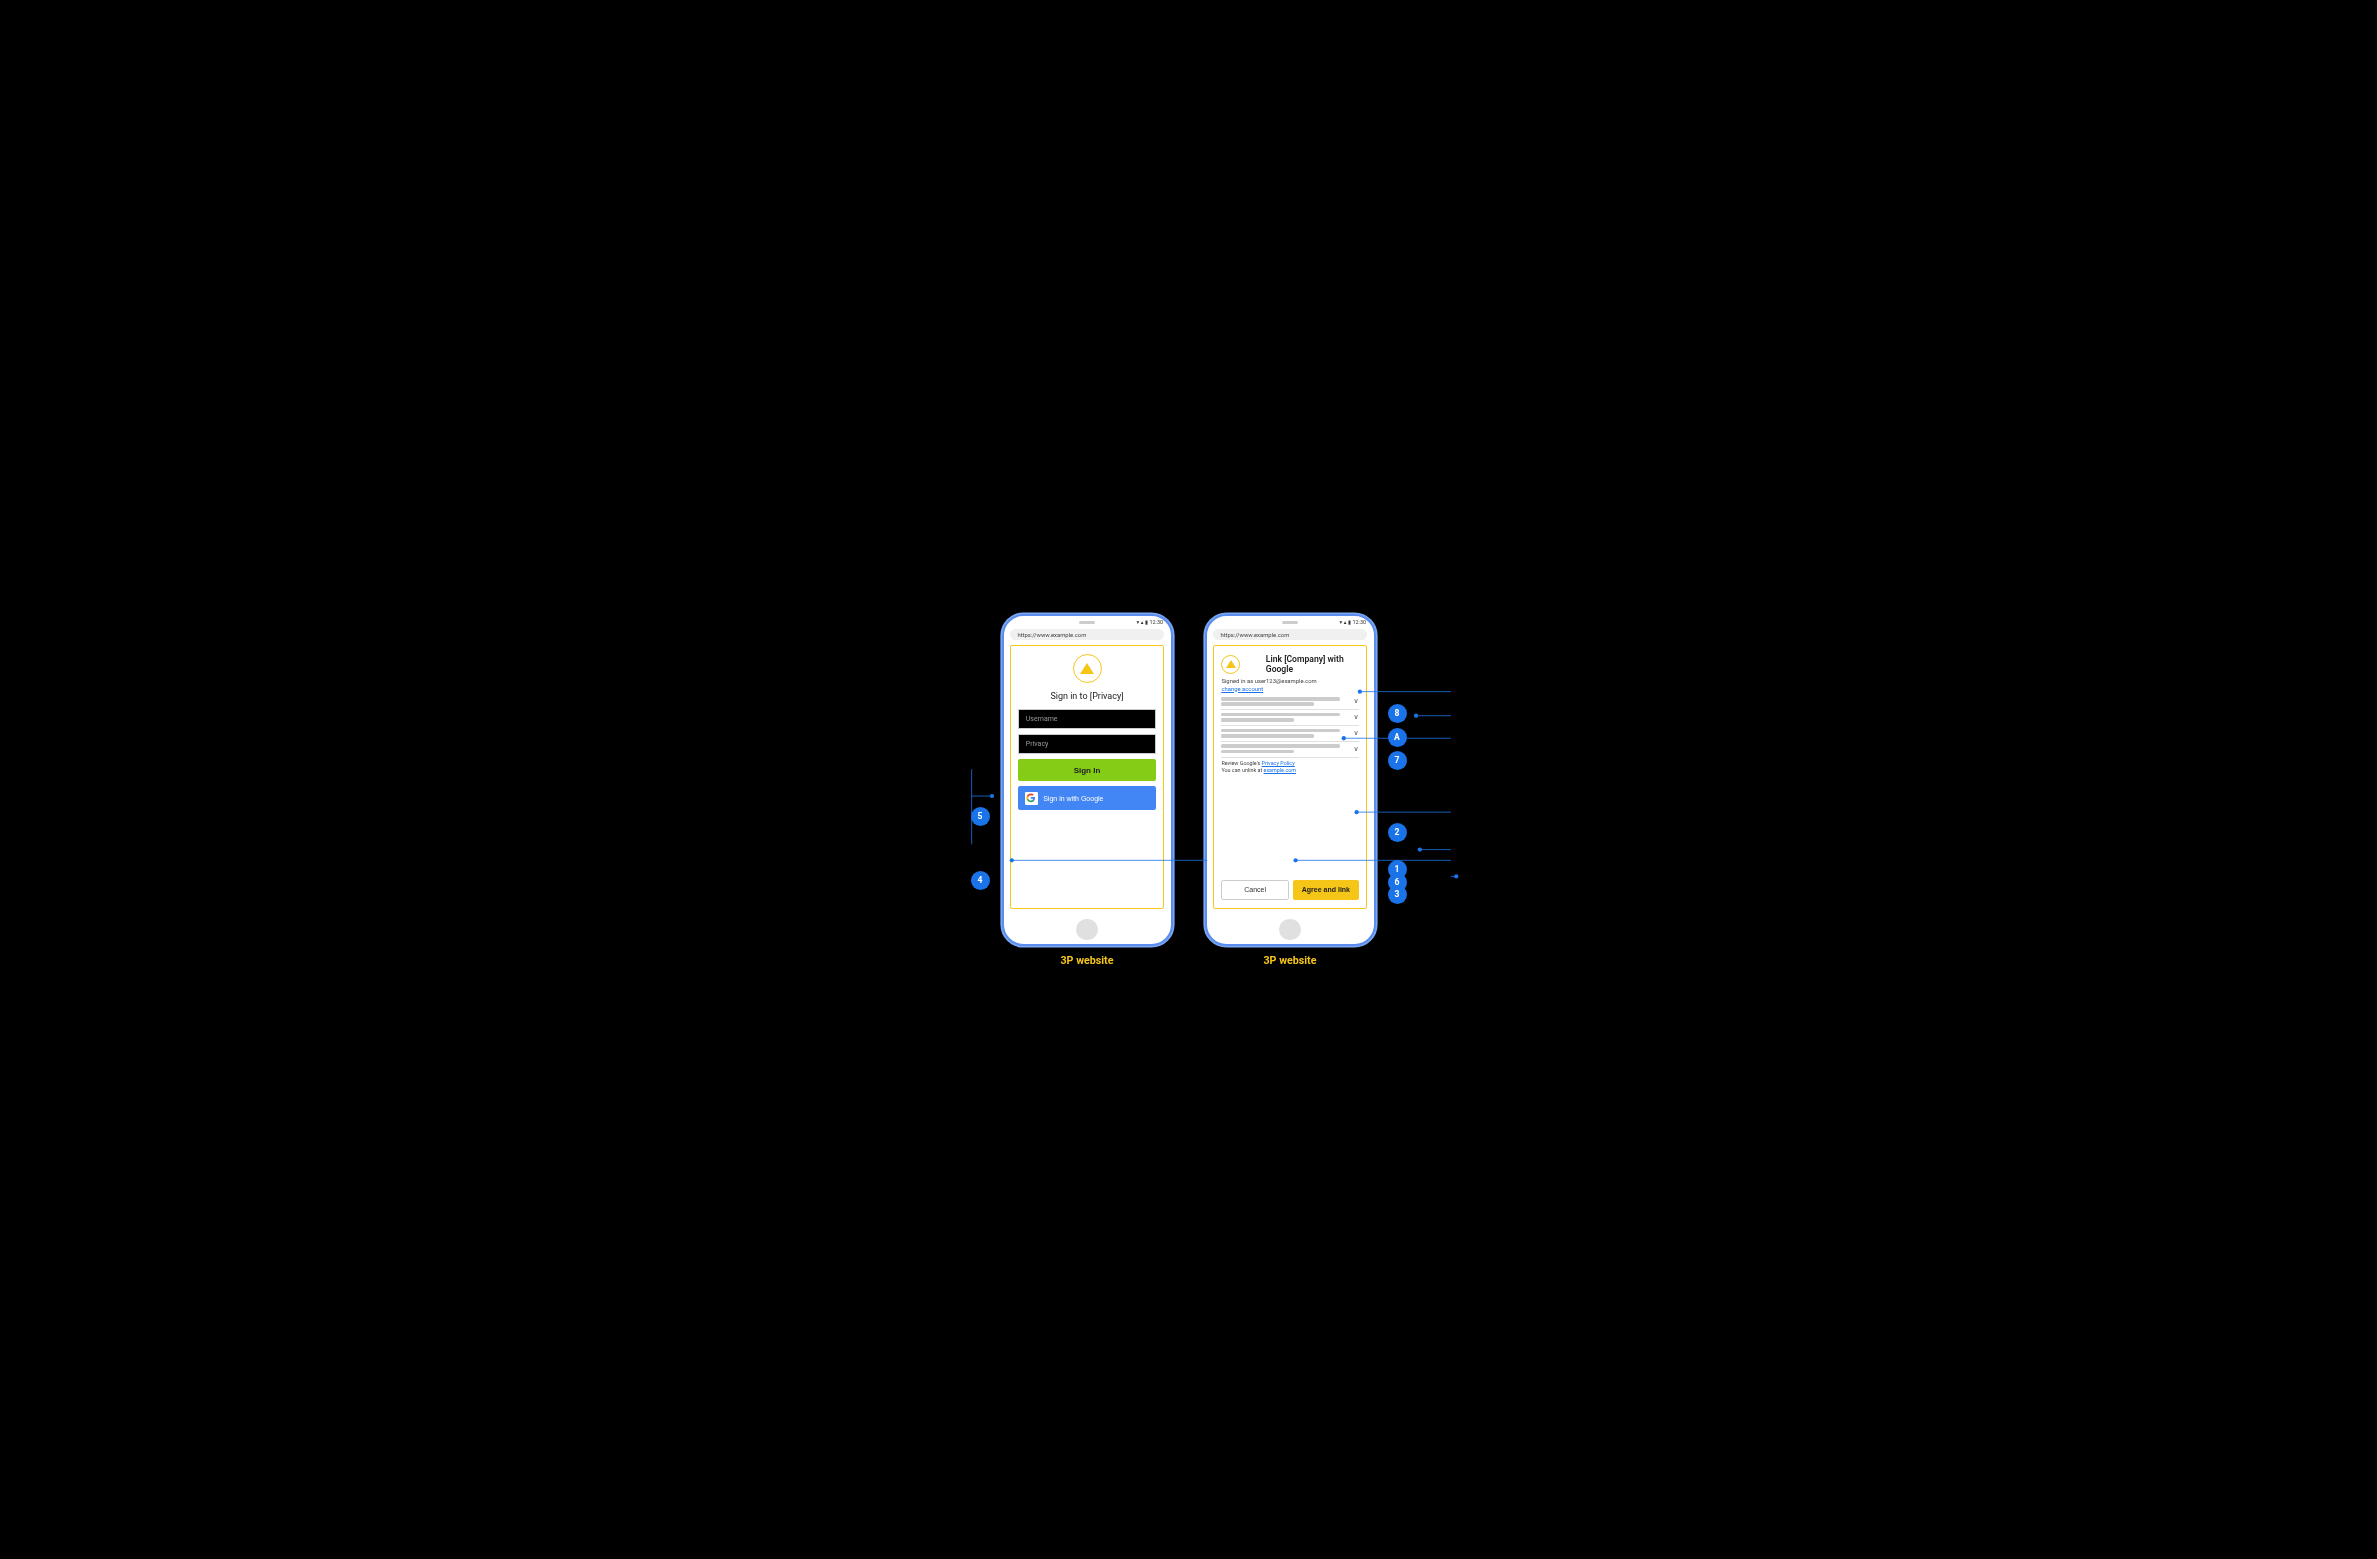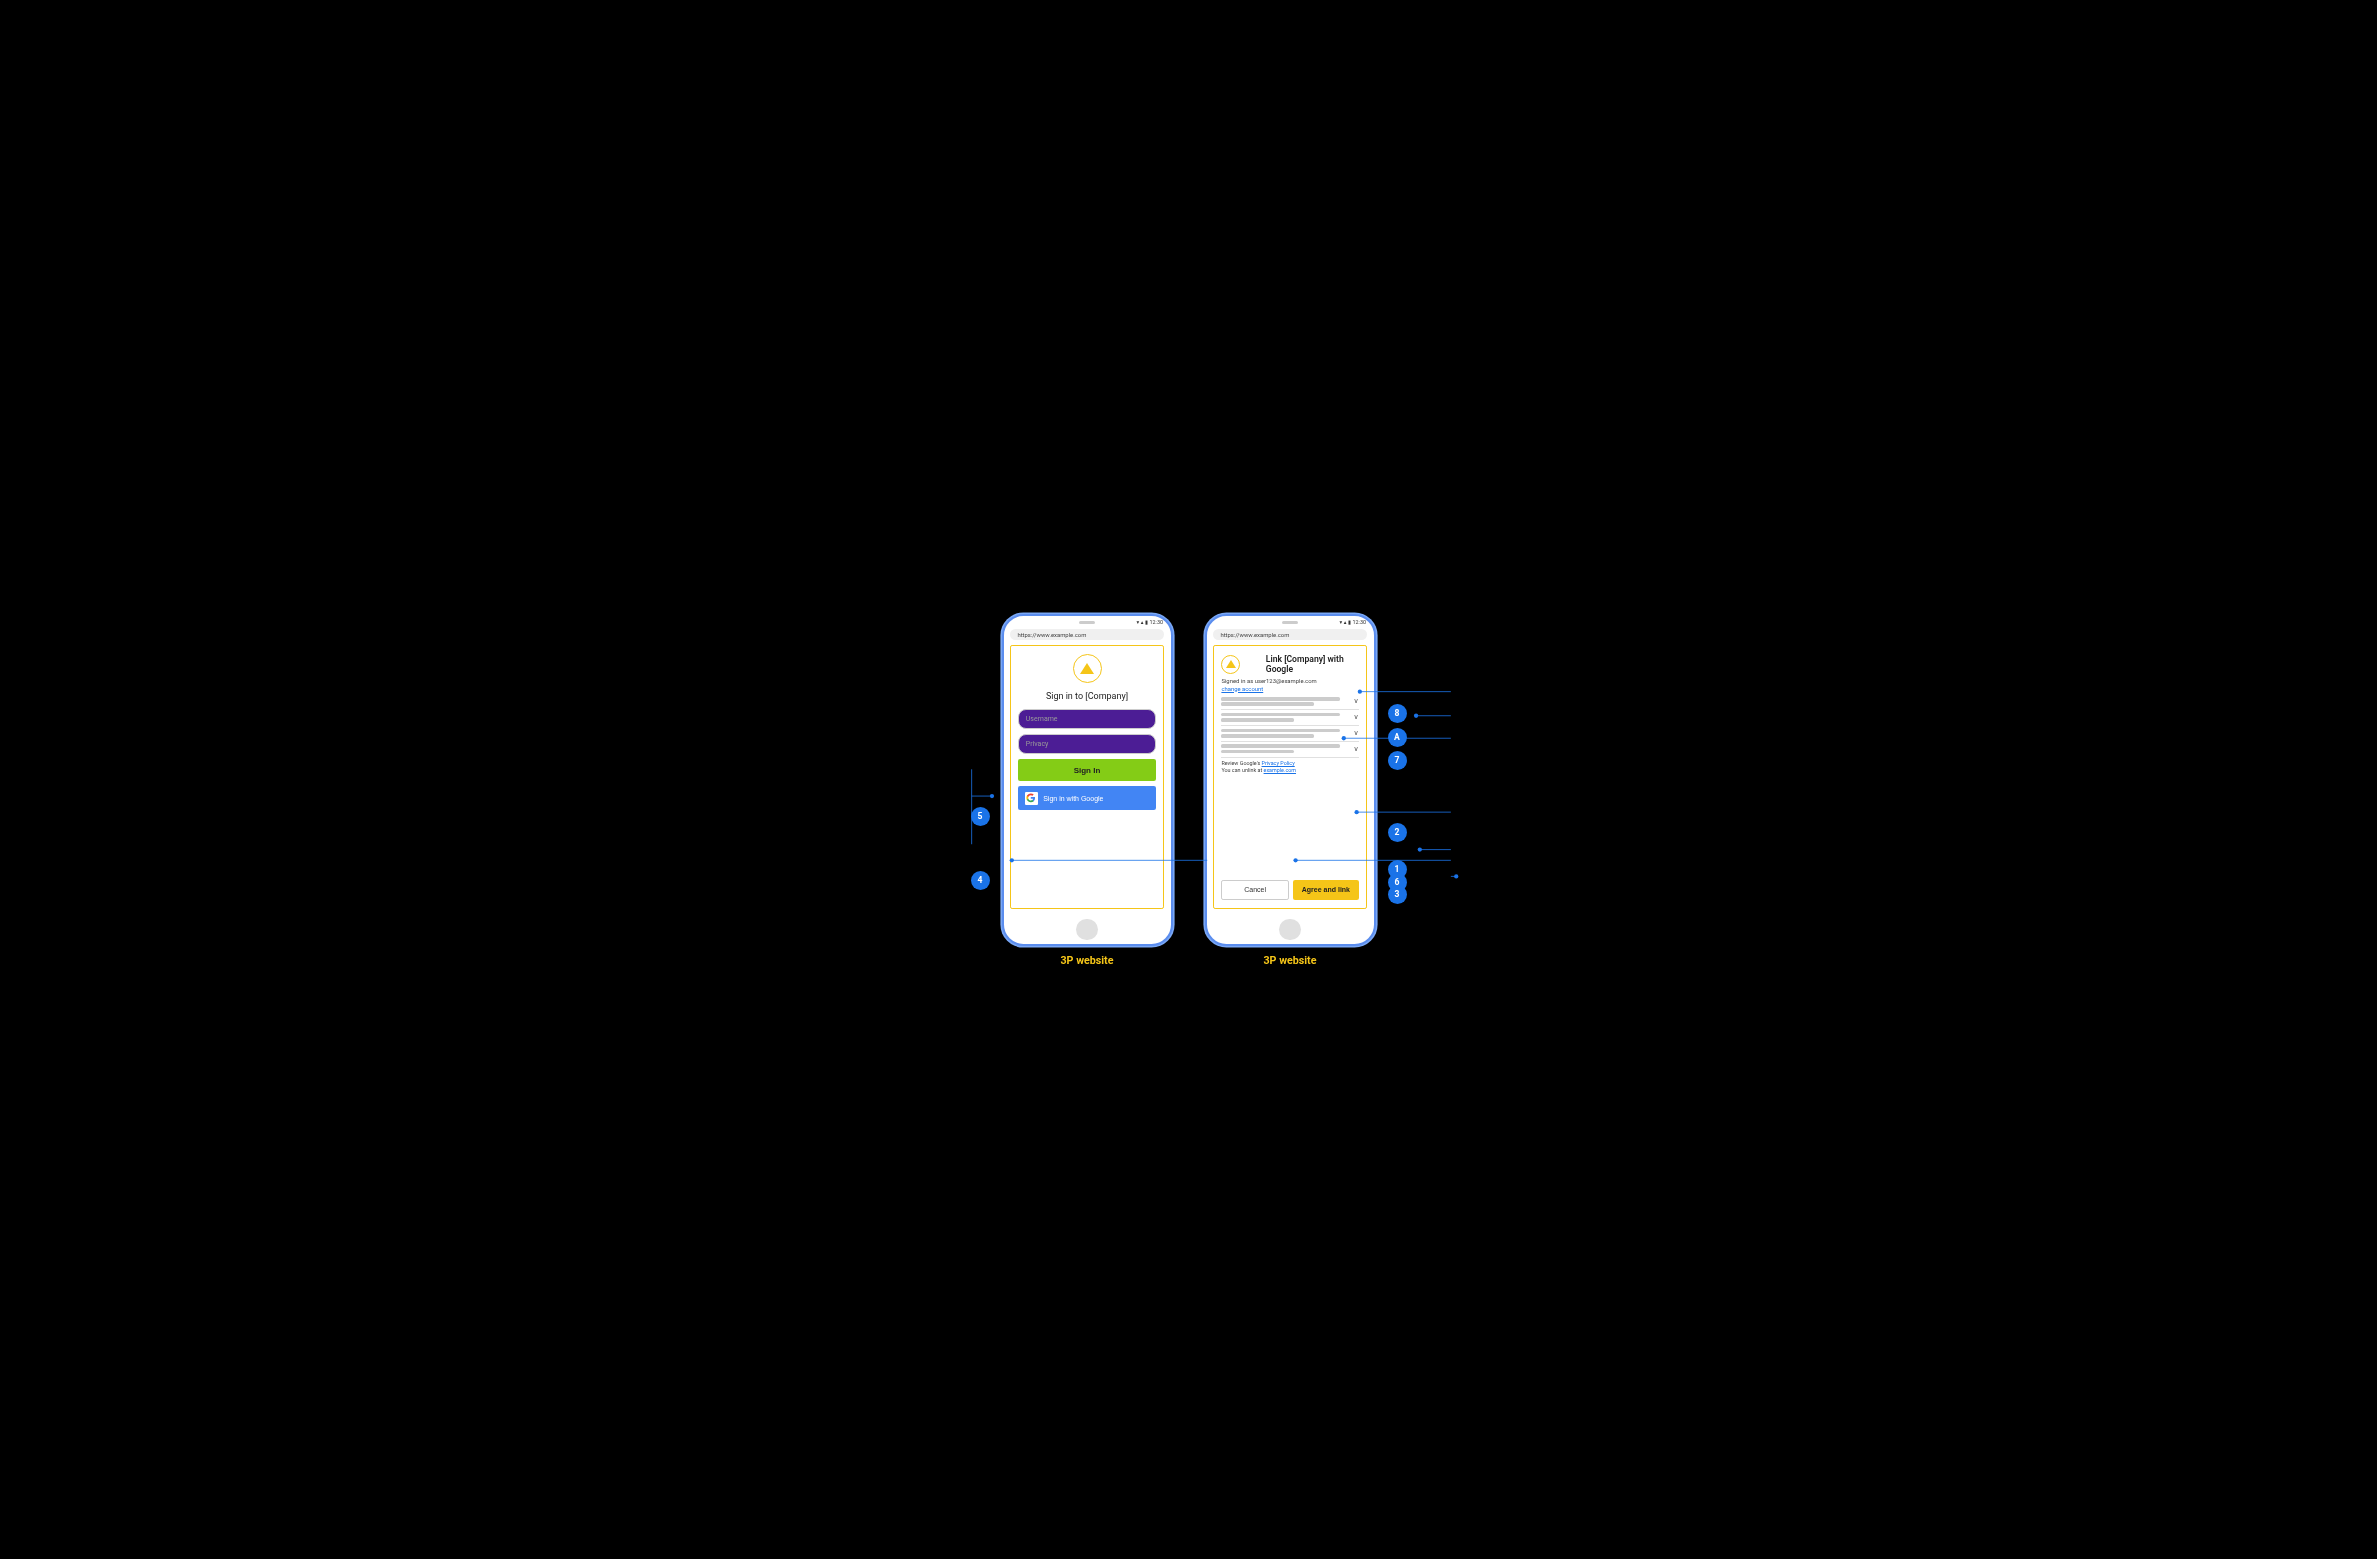--- a/index.html
+++ b/index.html
@@ -117,26 +117,26 @@
     }
     .sign-in-title {
       font-size: 9px;
       color: #222;
       margin-bottom: 8.6px;
       text-align: center;
     }
     .input-field {
       width: 100%;
       border: 0.5px solid #ccc;
-      border-radius: 8px;
+      border-radius: 1px;
       padding: 4.8px 6.4px;
       font-size: 7px;
       color: #666;
       margin-bottom: 5.4px;
-      background: #4c1d95;
+      background: #000000;
     }
     .sign-in-btn {
       width: 100%;
       background: #84cc16;
       border: none;
       border-radius: 2.1px;
       padding: 6.4px;
       font-size: 8px;
       font-weight: 600;
       color: #222;
@@ -336,21 +336,21 @@
         <div class="url-bar">
           <span>https://www.example.com</span>
         </div>
 
         <div class="phone-content">
 
           <div class="company-logo">
             <div class="triangle-icon"></div>
           </div>
 
-          <div class="sign-in-title">Sign in to [Company]</div>
+          <div class="sign-in-title">Sign in to [Privacy]</div>
 
           <div class="input-field">
             <span style="color:#999;">Username</span>
           </div>
 
           <div class="input-field">
             <span style="color:#999;">Privacy</span>
           </div>
 
           <button class="sign-in-btn">Sign In</button>

